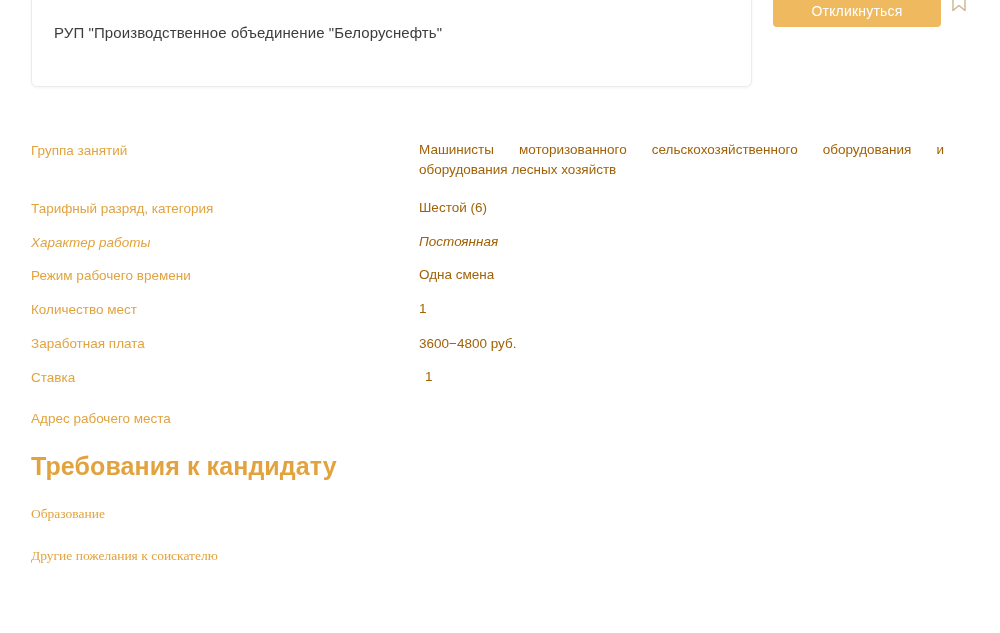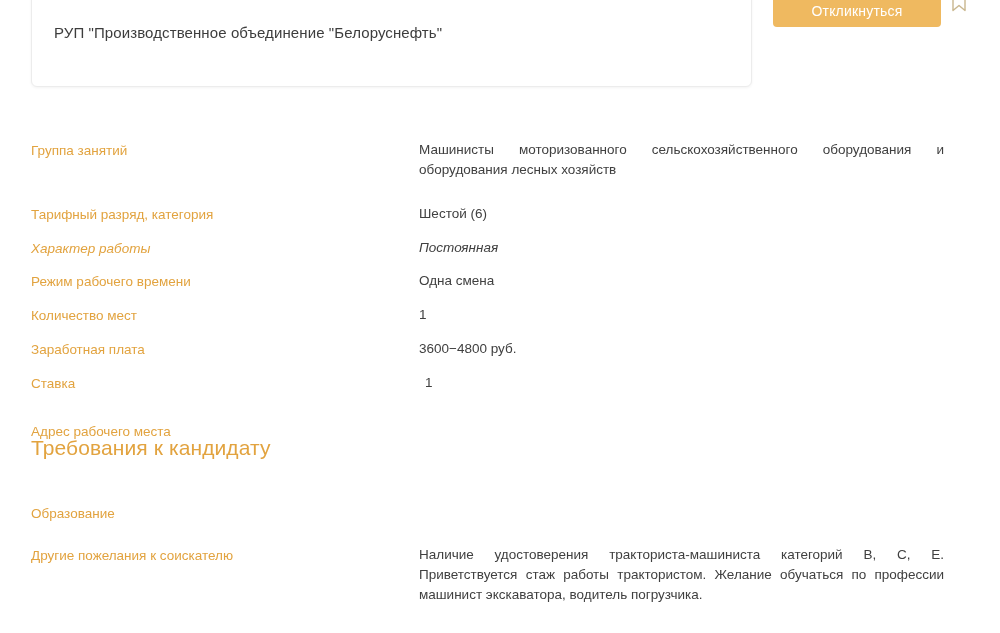--- a/index.html
+++ b/index.html
@@ -87,43 +87,44 @@
     flex: 0 0 388px;
     font-size: 13.5px;
     color: #e2a33f;
     line-height: 20px;
     padding-top: 1px;
   }
   .row .value {
     flex: 1 1 auto;
     max-width: 525px;
     font-size: 13.5px;
-    color: #404040;
+    color: #a16207;
     line-height: 20px;
     text-align: justify;
     text-justify: inter-word;
   }
   .row.single .value { text-align: left; }
 
   
   .section-title {
     position: absolute;
     left: 31px;
-    top: 436px;
-    font-size: 21px;
-    font-weight: normal;
+    top: 452px;
+    font-size: 25px;
+    font-weight: bold;
     color: #e2a33f;
     letter-spacing: 0.1px;
   }
 
   .details2 {
     position: absolute;
     left: 0;
     top: 503px;
     width: 1000px;
+    font-family: Liberation Serif, serif;
   }
 
   .justified {
     text-align: justify;
     text-justify: inter-word;
   }
 </style>
 </head>
 <body>
 
@@ -139,54 +140,53 @@
     <svg width="16" height="22" viewBox="0 0 16 22" fill="none" xmlns="http://www.w3.org/2000/svg">
       <path d="M2 1.5h12v19l-6-5-6 5z" stroke="#c9b78f" stroke-width="1.4" fill="none" stroke-linejoin="round"></path>
     </svg>
   </div>
 
   <div class="details">
     <div class="row">
       <div class="label">Группа занятий</div>
       <div class="value justified">Машинисты моторизованного сельскохозяйственного оборудования и оборудования лесных хозяйств</div>
     </div>
-    <div class="row single" style="margin-top:24px;">
+    <div class="row single" style="margin-top:18px;">
       <div class="label">Тарифный разряд, категория</div>
       <div class="value">Шестой (6)</div>
     </div>
     <div class="row single" style="margin-top:13px;font-style:italic;">
       <div class="label">Характер работы</div>
       <div class="value">Постоянная</div>
     </div>
     <div class="row single" style="">
       <div class="label">Режим рабочего времени</div>
       <div class="value">Одна смена</div>
     </div>
     <div class="row single" style="margin-top:13px;">
       <div class="label">Количество мест</div>
       <div class="value">1</div>
     </div>
-    <div class="row single" style="margin-top:13px;">
+    <div class="row single" style="margin-top:13px;align-items:flex-end;">
       <div class="label">Заработная плата</div>
       <div class="value">3600−4800 руб.</div>
     </div>
     <div class="row single" style="margin-top:13px;gap:6px;">
       <div class="label">Ставка</div>
       <div class="value">1</div>
     </div>
-    <div class="row single" style="margin-top:27px;">
+    <div class="row single" style="margin-top:20px;">
       <div class="label">Адрес рабочего места</div>
     </div>
   </div>
 
   <div class="section-title">Требования к кандидату</div>
 
   <div class="details2">
     <div class="row single">
       <div class="label">Образование</div>
     </div>
-    <div class="row" style="margin-top:21px;">
+    <div class="row" style="margin-top:21px;align-items:center;">
       <div class="label">Другие пожелания к соискателю</div>
-      <div class="value justified">Наличие удостоверения тракториста-машиниста категорий B, C, E. Приветствуется стаж работы трактористом. Желание обучаться по профессии машинист экскаватора, водитель погрузчика.</div>
     </div>
   </div>
 
 </div>
 
 </body></html>

